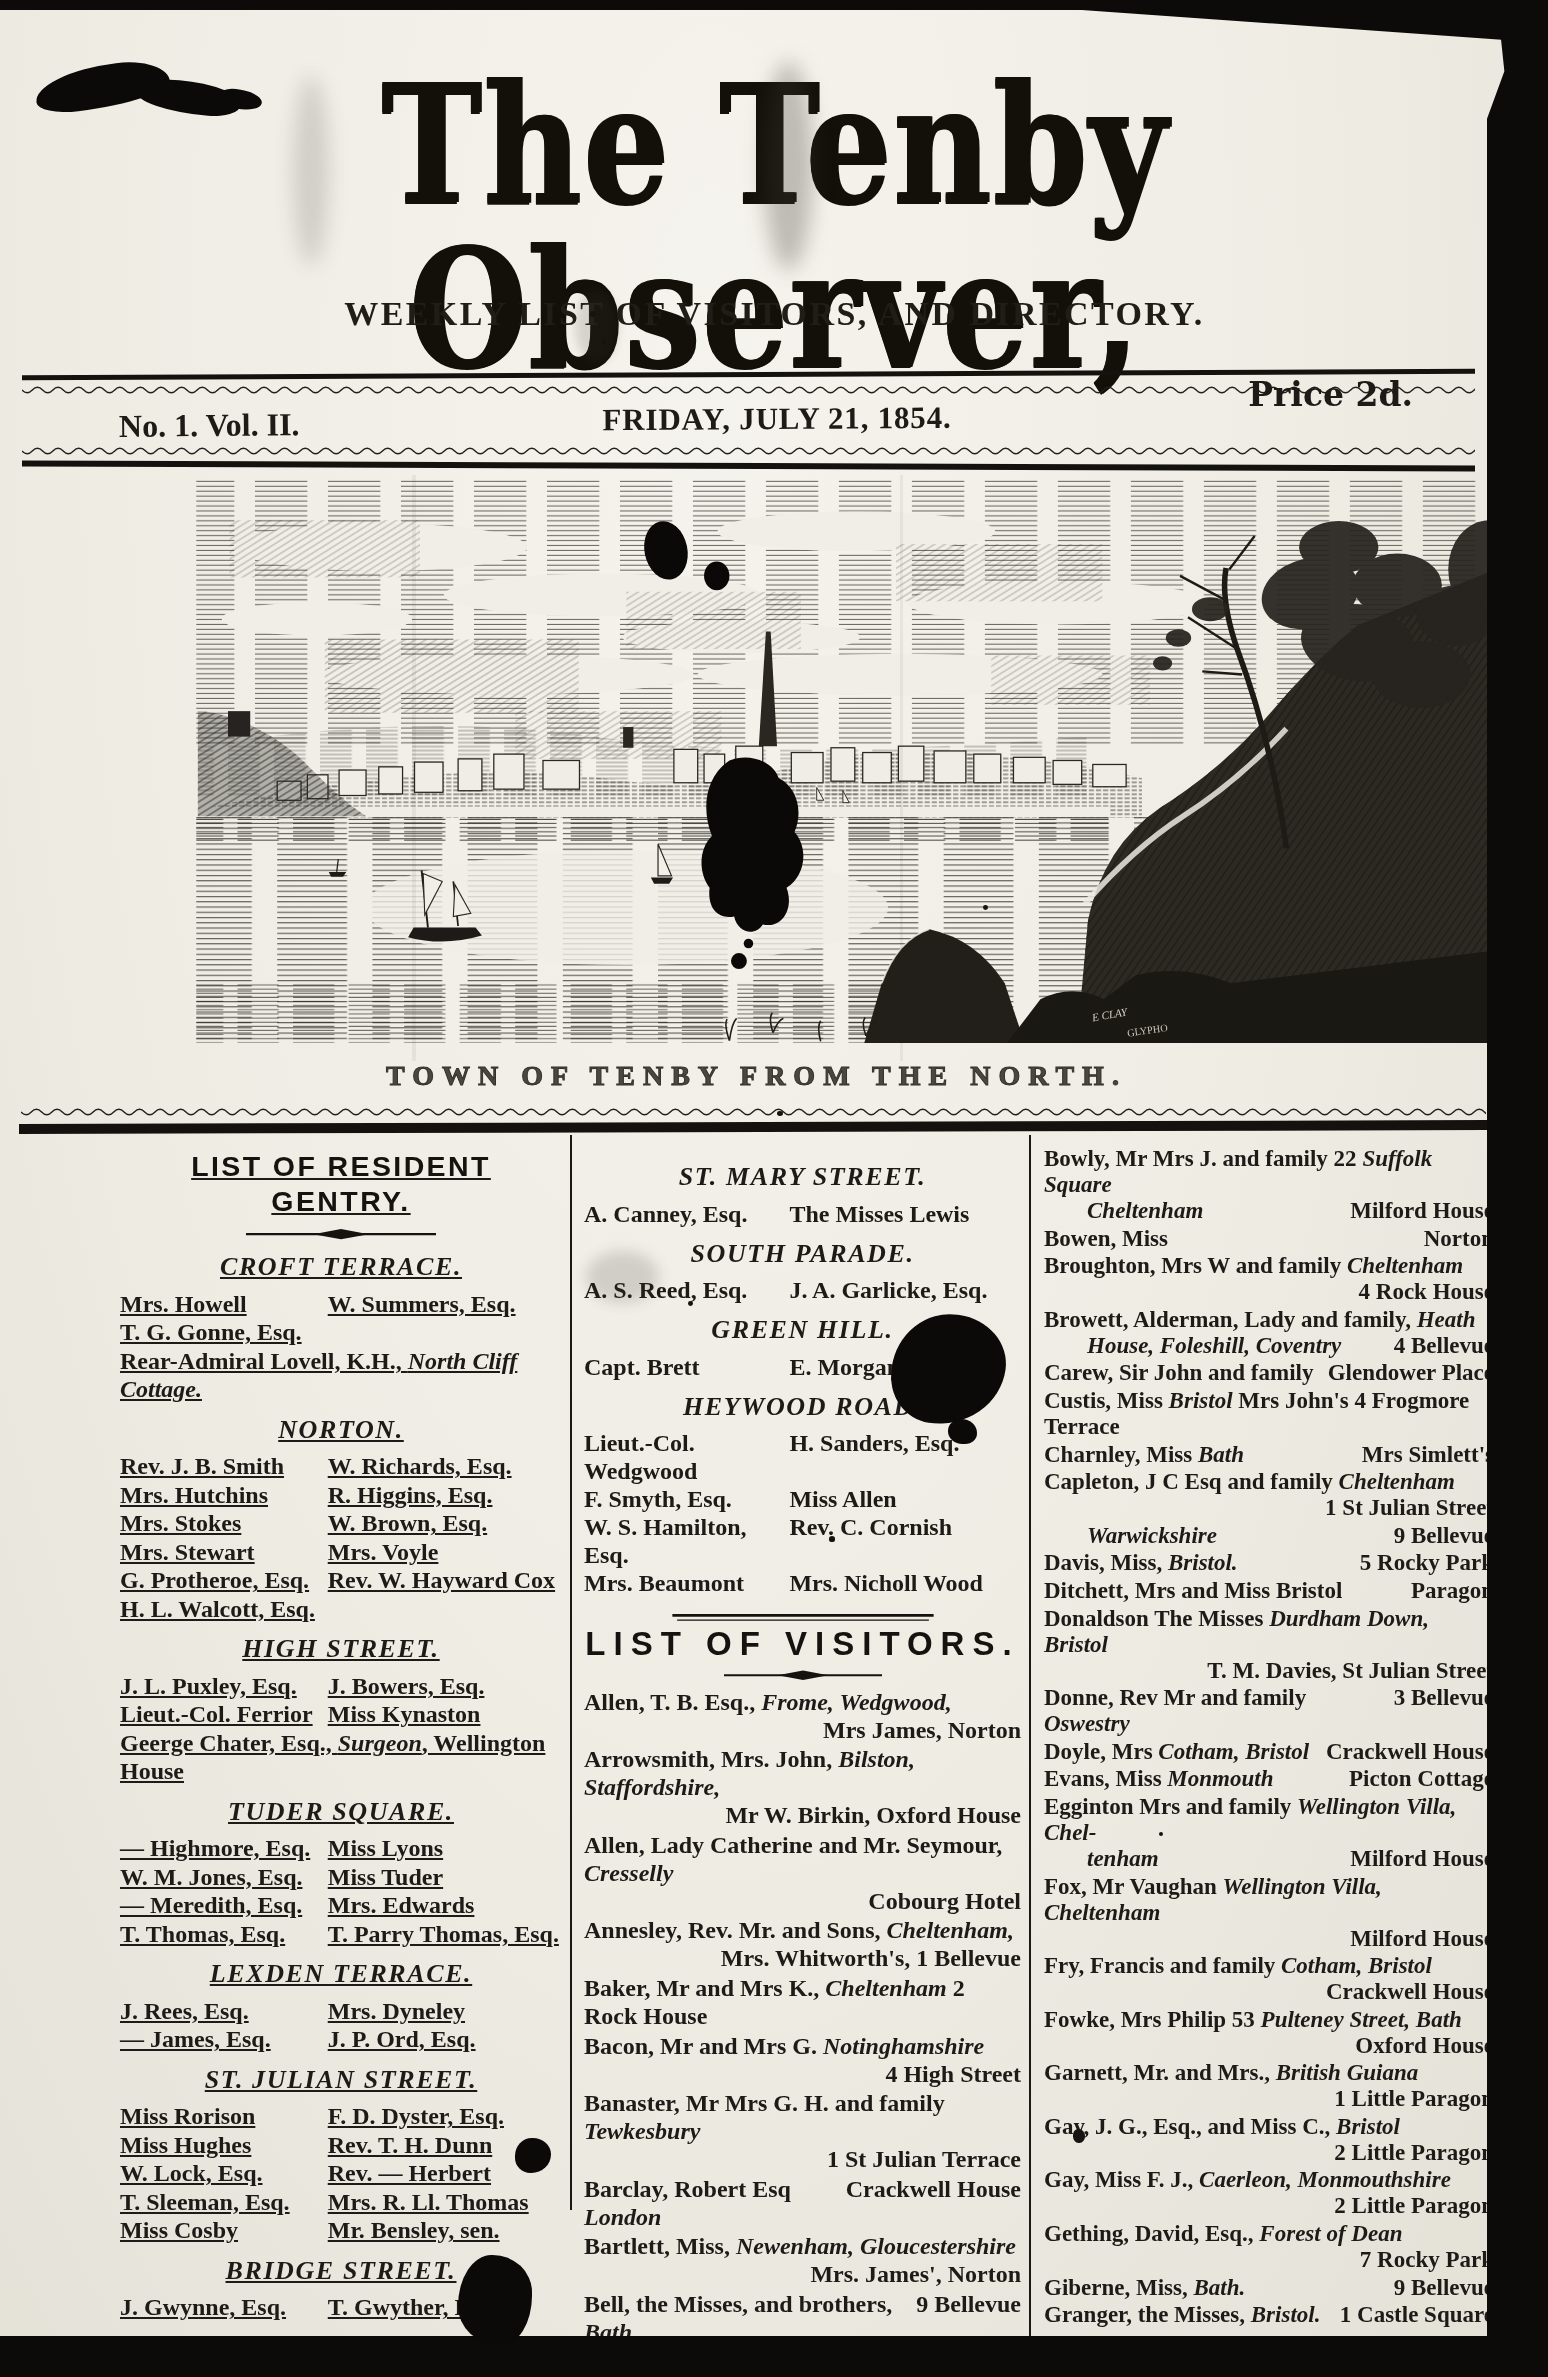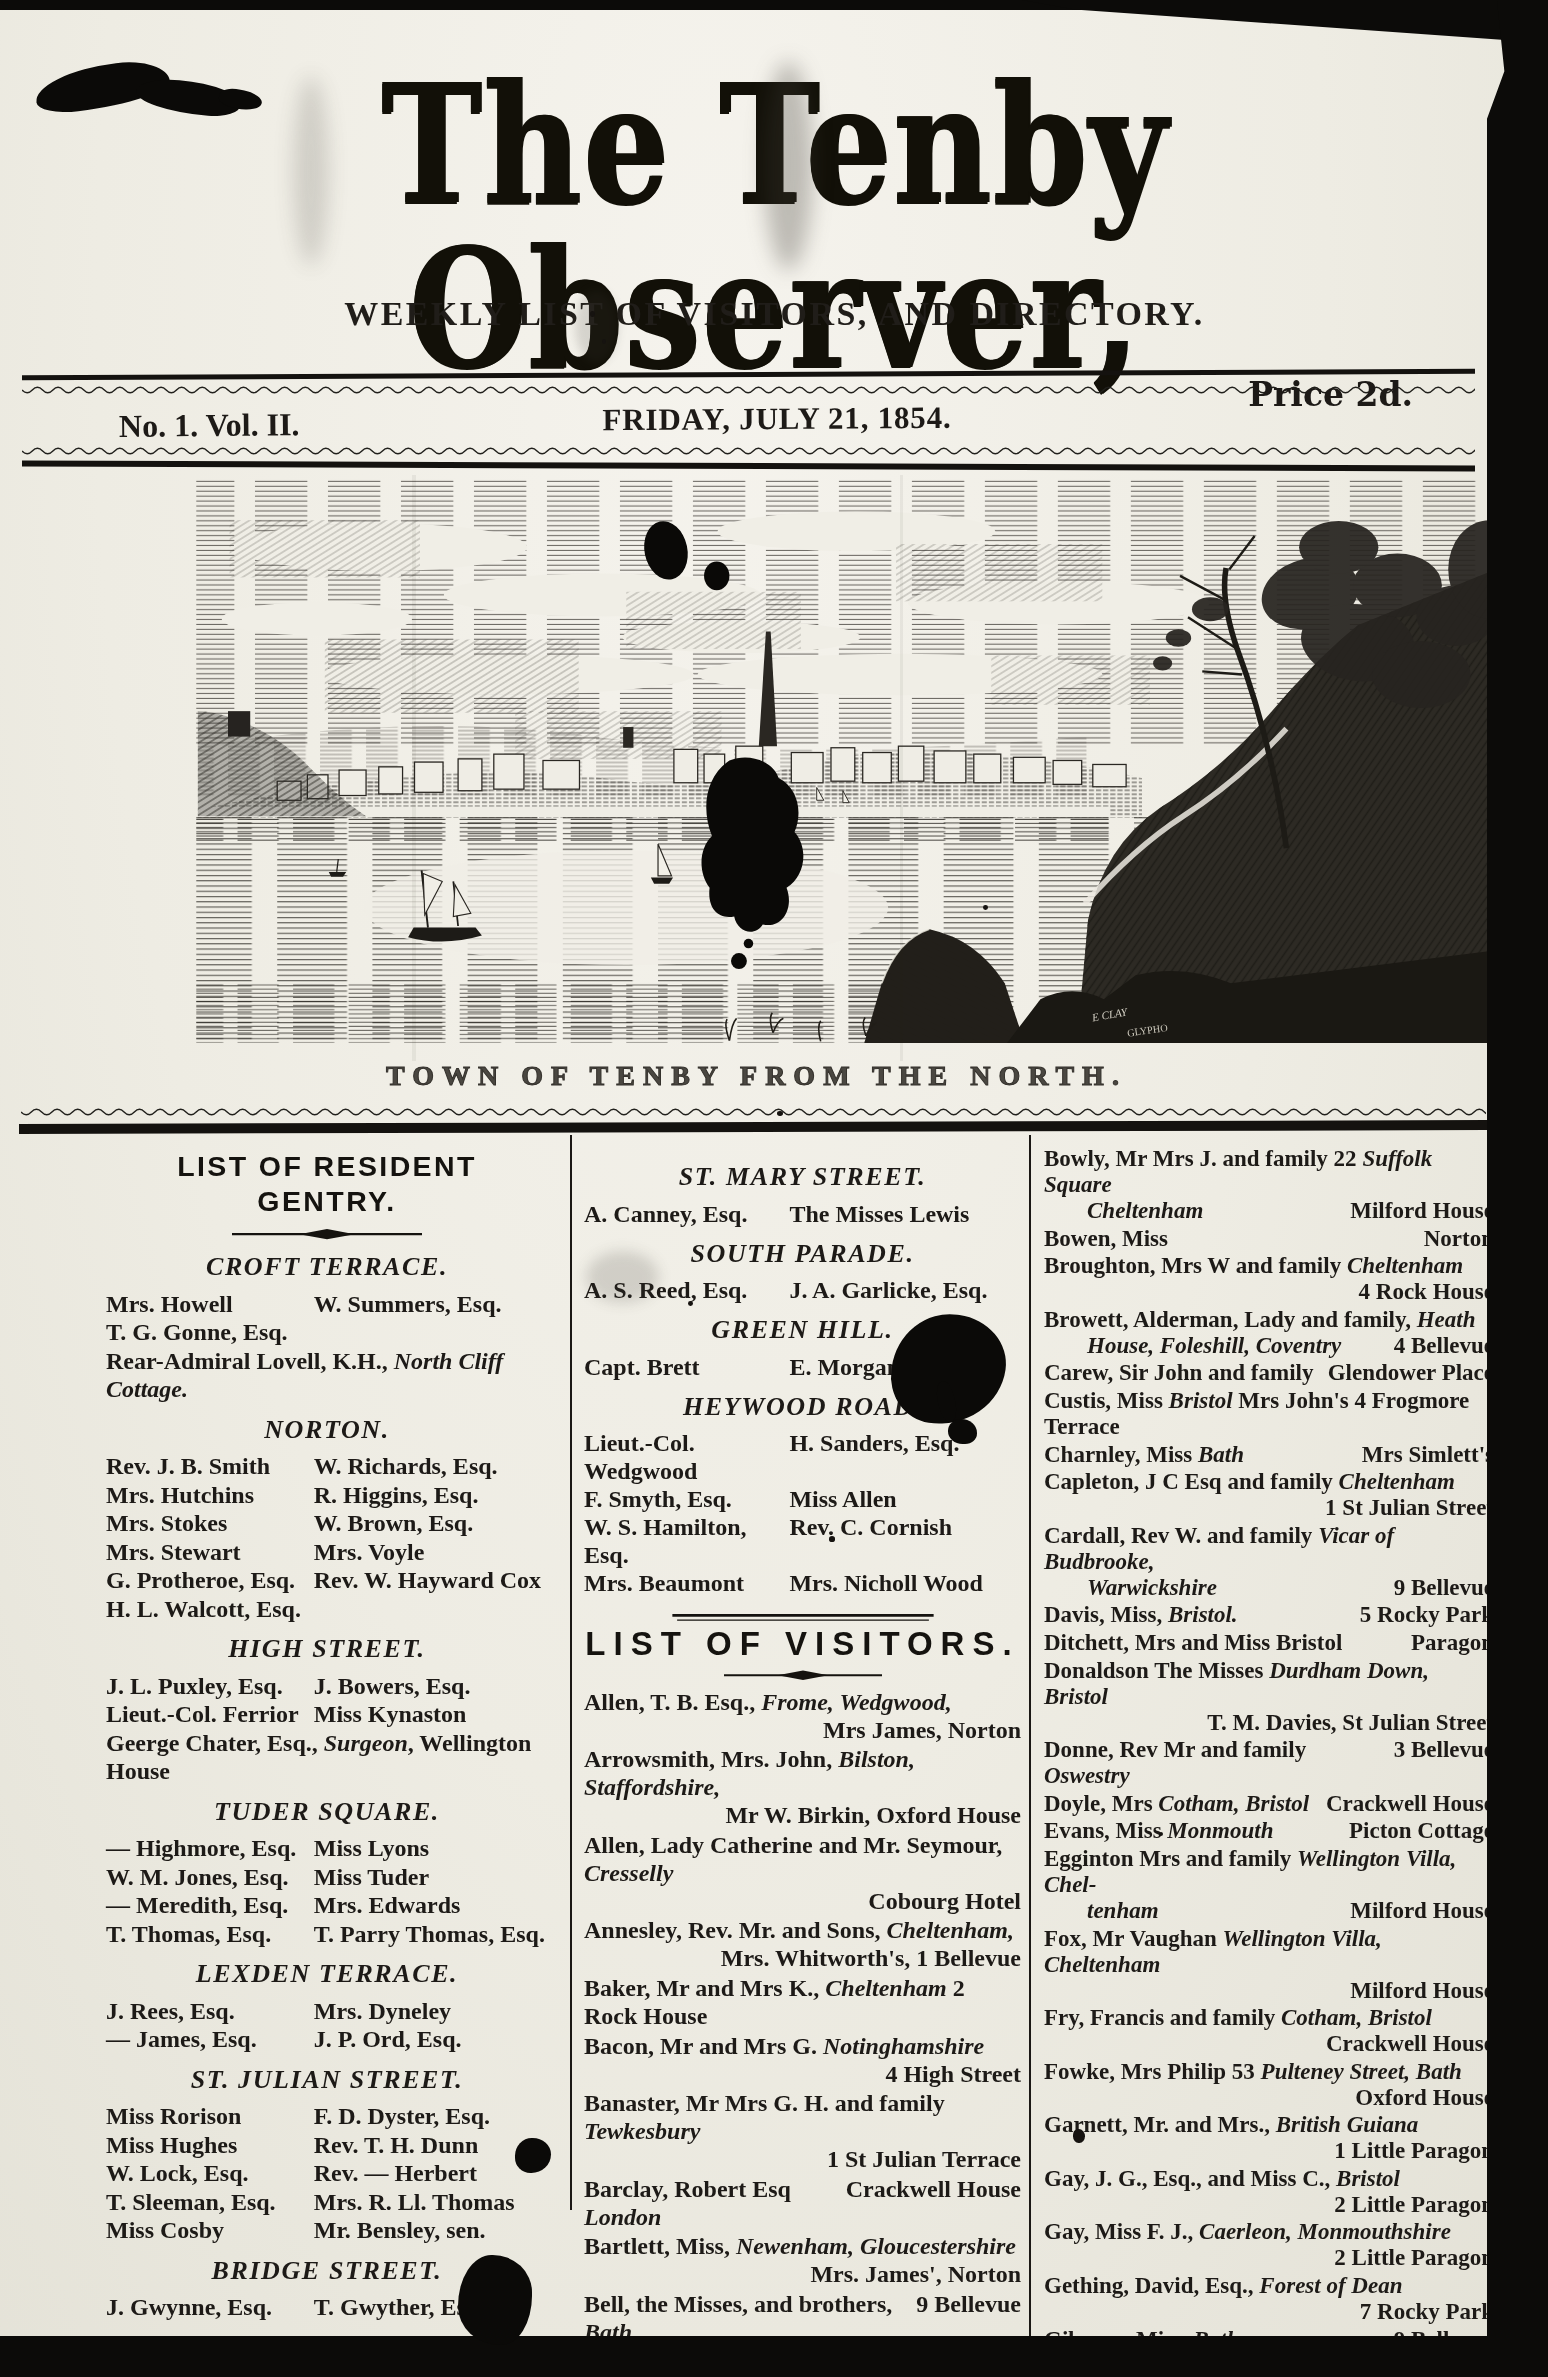--- a/index.html
+++ b/index.html
@@ -61,21 +61,21 @@
   #caption{
     position:absolute;left:182px;top:1060px;width:1149px;text-align:center;
     font-size:28px;font-weight:bold;letter-spacing:8px;color:#4a4741;
     -webkit-text-stroke:1px #34312c;
   }
   .fold{position:absolute;background:rgba(30,28,24,.06);}
   #fold1{left:412px;top:475px;width:4px;height:586px;}
   #fold2{left:900px;top:475px;width:3.2px;height:586px;}
   
   .col{position:absolute;font-weight:bold;}
-  #col1{left:106px;top:1149px;width:442px;font-size:24px;line-height:28.5px;}
+  #col1{left:120px;top:1149px;width:442px;font-size:24px;line-height:28.5px;text-decoration:underline;}
   #col2{left:584px;top:1151px;width:437px;font-size:24px;line-height:28px;}
   #col3{left:1044px;top:1146px;width:450px;font-size:23px;line-height:26px;}
   .main-heading{
     font-family:"Liberation Sans", sans-serif;font-weight:bold;text-align:center;
     font-size:28.5px;letter-spacing:2.4px;color:#15130f;line-height:35px;
   }
   #visitors-heading{font-size:33px;letter-spacing:8px;}
   .divider{display:block;margin:8px auto 1.6px auto;}
   .street-heading{
     text-align:center;font-style:italic;font-weight:bold;font-size:26px;
@@ -592,23 +592,20 @@
         </div>
         <div class="visitor-entry">
           <div class="v-line">
             <span class="v-left">Capleton, J C Esq and family <i>Cheltenham</i></span>
           </div>
           <div class="v-line r-only">
             <span class="v-right">1 St Julian Street</span>
           </div>
         </div>
         <div class="visitor-entry">
-          <div class="v-line">
-            <span class="v-left">Cardall, Rev W. and family <i>Vicar of Budbrooke,</i></span>
-          </div>
           <div class="v-line ind">
             <span class="v-left"><i>Warwickshire</i></span>
             <span class="v-right">9 Bellevue</span>
           </div>
         </div>
         <div class="visitor-entry">
           <div class="v-line">
             <span class="v-left">Davis, Miss, <i>Bristol.</i></span>
             <span class="v-right">5 Rocky Park</span>
           </div>

